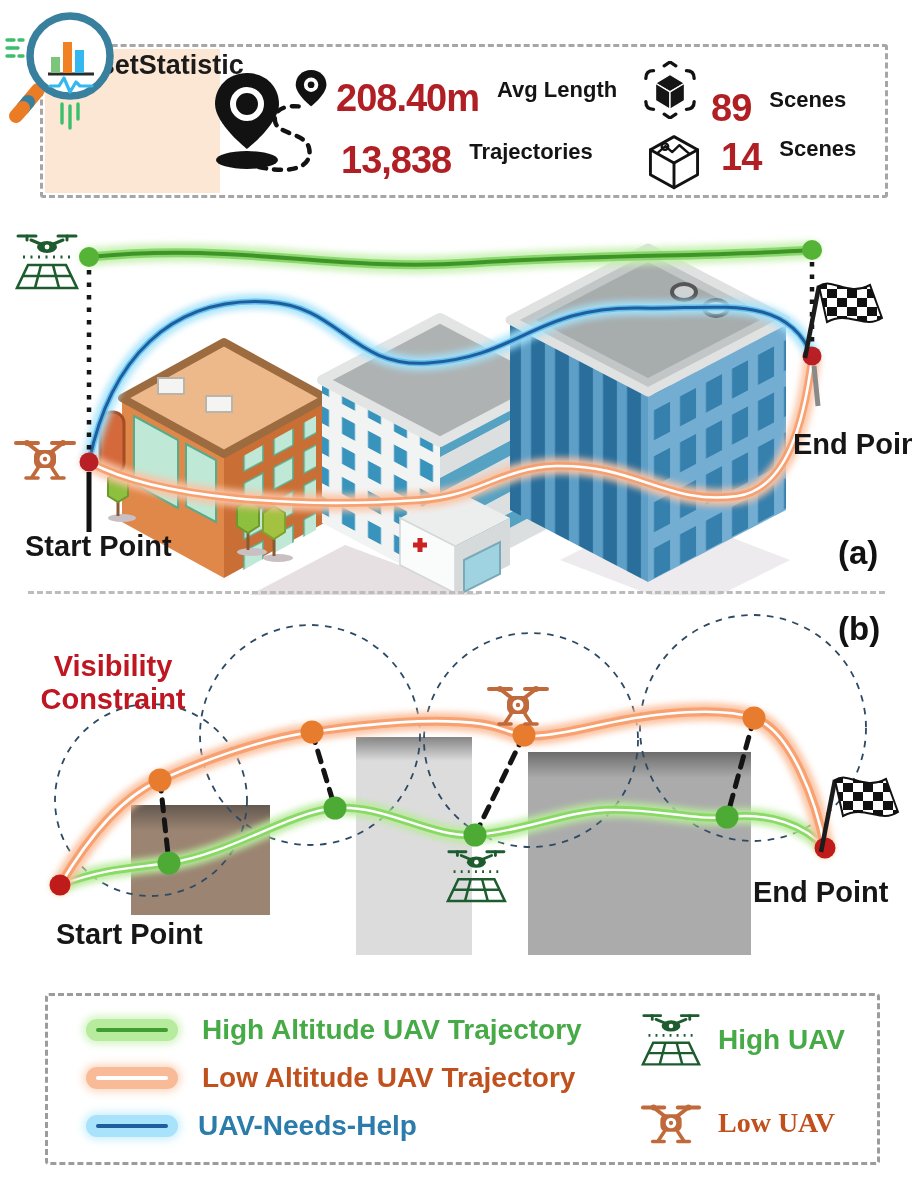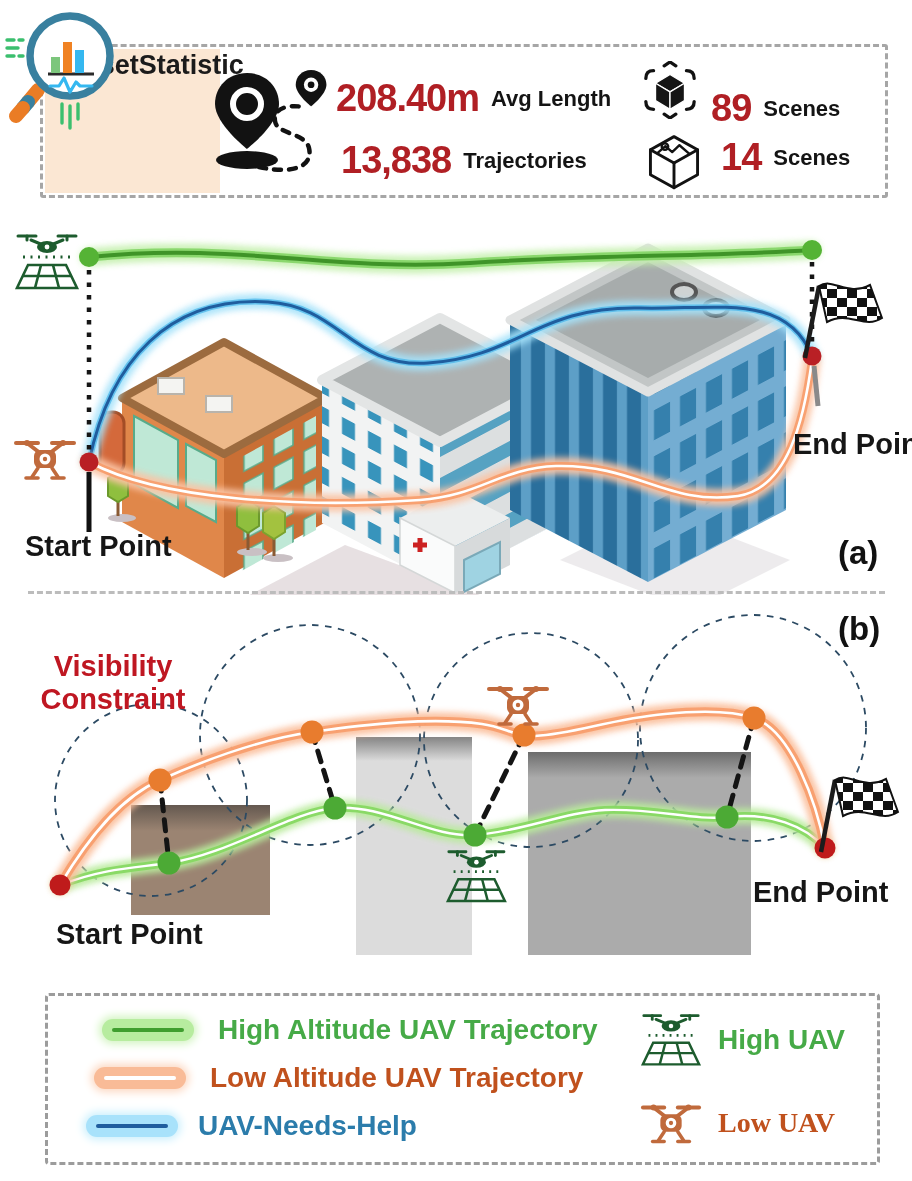--- a/index.html
+++ b/index.html
@@ -12,21 +12,21 @@
     position:absolute; left:40px; top:44px; width:842px; height:148px;
     border:3px dashed #a6a6a6; border-radius:3px; background:#fff;
   }
   .banner-label {
     position:absolute; left:2px; top:2px; bottom:2px; width:175px;
     background:#fbe7d3; display:flex; justify-content:center;
     padding-left:20px; box-sizing:border-box;
   }
   .banner-label span { font-size:27px; font-weight:700; color:#1b1b1b; line-height:1.25; }
   .logo { position:absolute; left:4px; top:4px; width:122px; height:128px; z-index:6; }
-  .stat-row { position:absolute; display:flex; align-items:center; gap:12px; white-space:nowrap; }
+  .stat-row { position:absolute; display:flex; align-items:flex-start; gap:18px; white-space:nowrap; }
   .stat-num { font-size:38px; font-weight:700; color:#b01f24; letter-spacing:-1px; }
   .stat-label { font-size:22px; font-weight:600; color:#141414; }
   .stat-icon { position:absolute; }
 
   
   .panel { position:absolute; left:0; width:912px; }
   .panel-a { top:200px; height:395px; }
   .panel-b { top:600px; height:385px; }
   .panel svg.scene { position:absolute; left:0; top:0; }
   .pt-label { position:absolute; font-size:29px; font-weight:700; color:#161616; white-space:nowrap; }
@@ -395,27 +395,27 @@
   <div class="vis-label">
     <span>Visibility</span>
     <span>Constraint</span>
   </div>
   <div class="pt-label" style="left:56px; top:318px;">Start Point</div>
   <div class="pt-label" style="left:753px; top:276px;">End Point</div>
   <div class="tag-label" style="left:838px; top:10px;">(b)</div>
 </div>
 
 <div class="legend">
-  <div class="legend-row" style="left:54px; top:18px;">
+  <div class="legend-row" style="left:38px; top:18px;">
     <div class="swatch swatch-g">
         <div class="core"></div>
       </div>
     <span class="legend-text lt-green">High Altitude UAV Trajectory</span>
   </div>
-  <div class="legend-row" style="left:46px; top:66px;text-align:right;">
+  <div class="legend-row" style="left:38px; top:66px;text-align:right;">
     <div class="swatch swatch-o">
         <div class="core"></div>
       </div>
     <span class="legend-text lt-orange">Low Altitude UAV Trajectory</span>
   </div>
   <div class="legend-row" style="left:38px; top:114px;">
     <div class="swatch swatch-b">
         <div class="core"></div>
       </div>
     <span class="legend-text lt-blue">UAV-Needs-Help</span>

